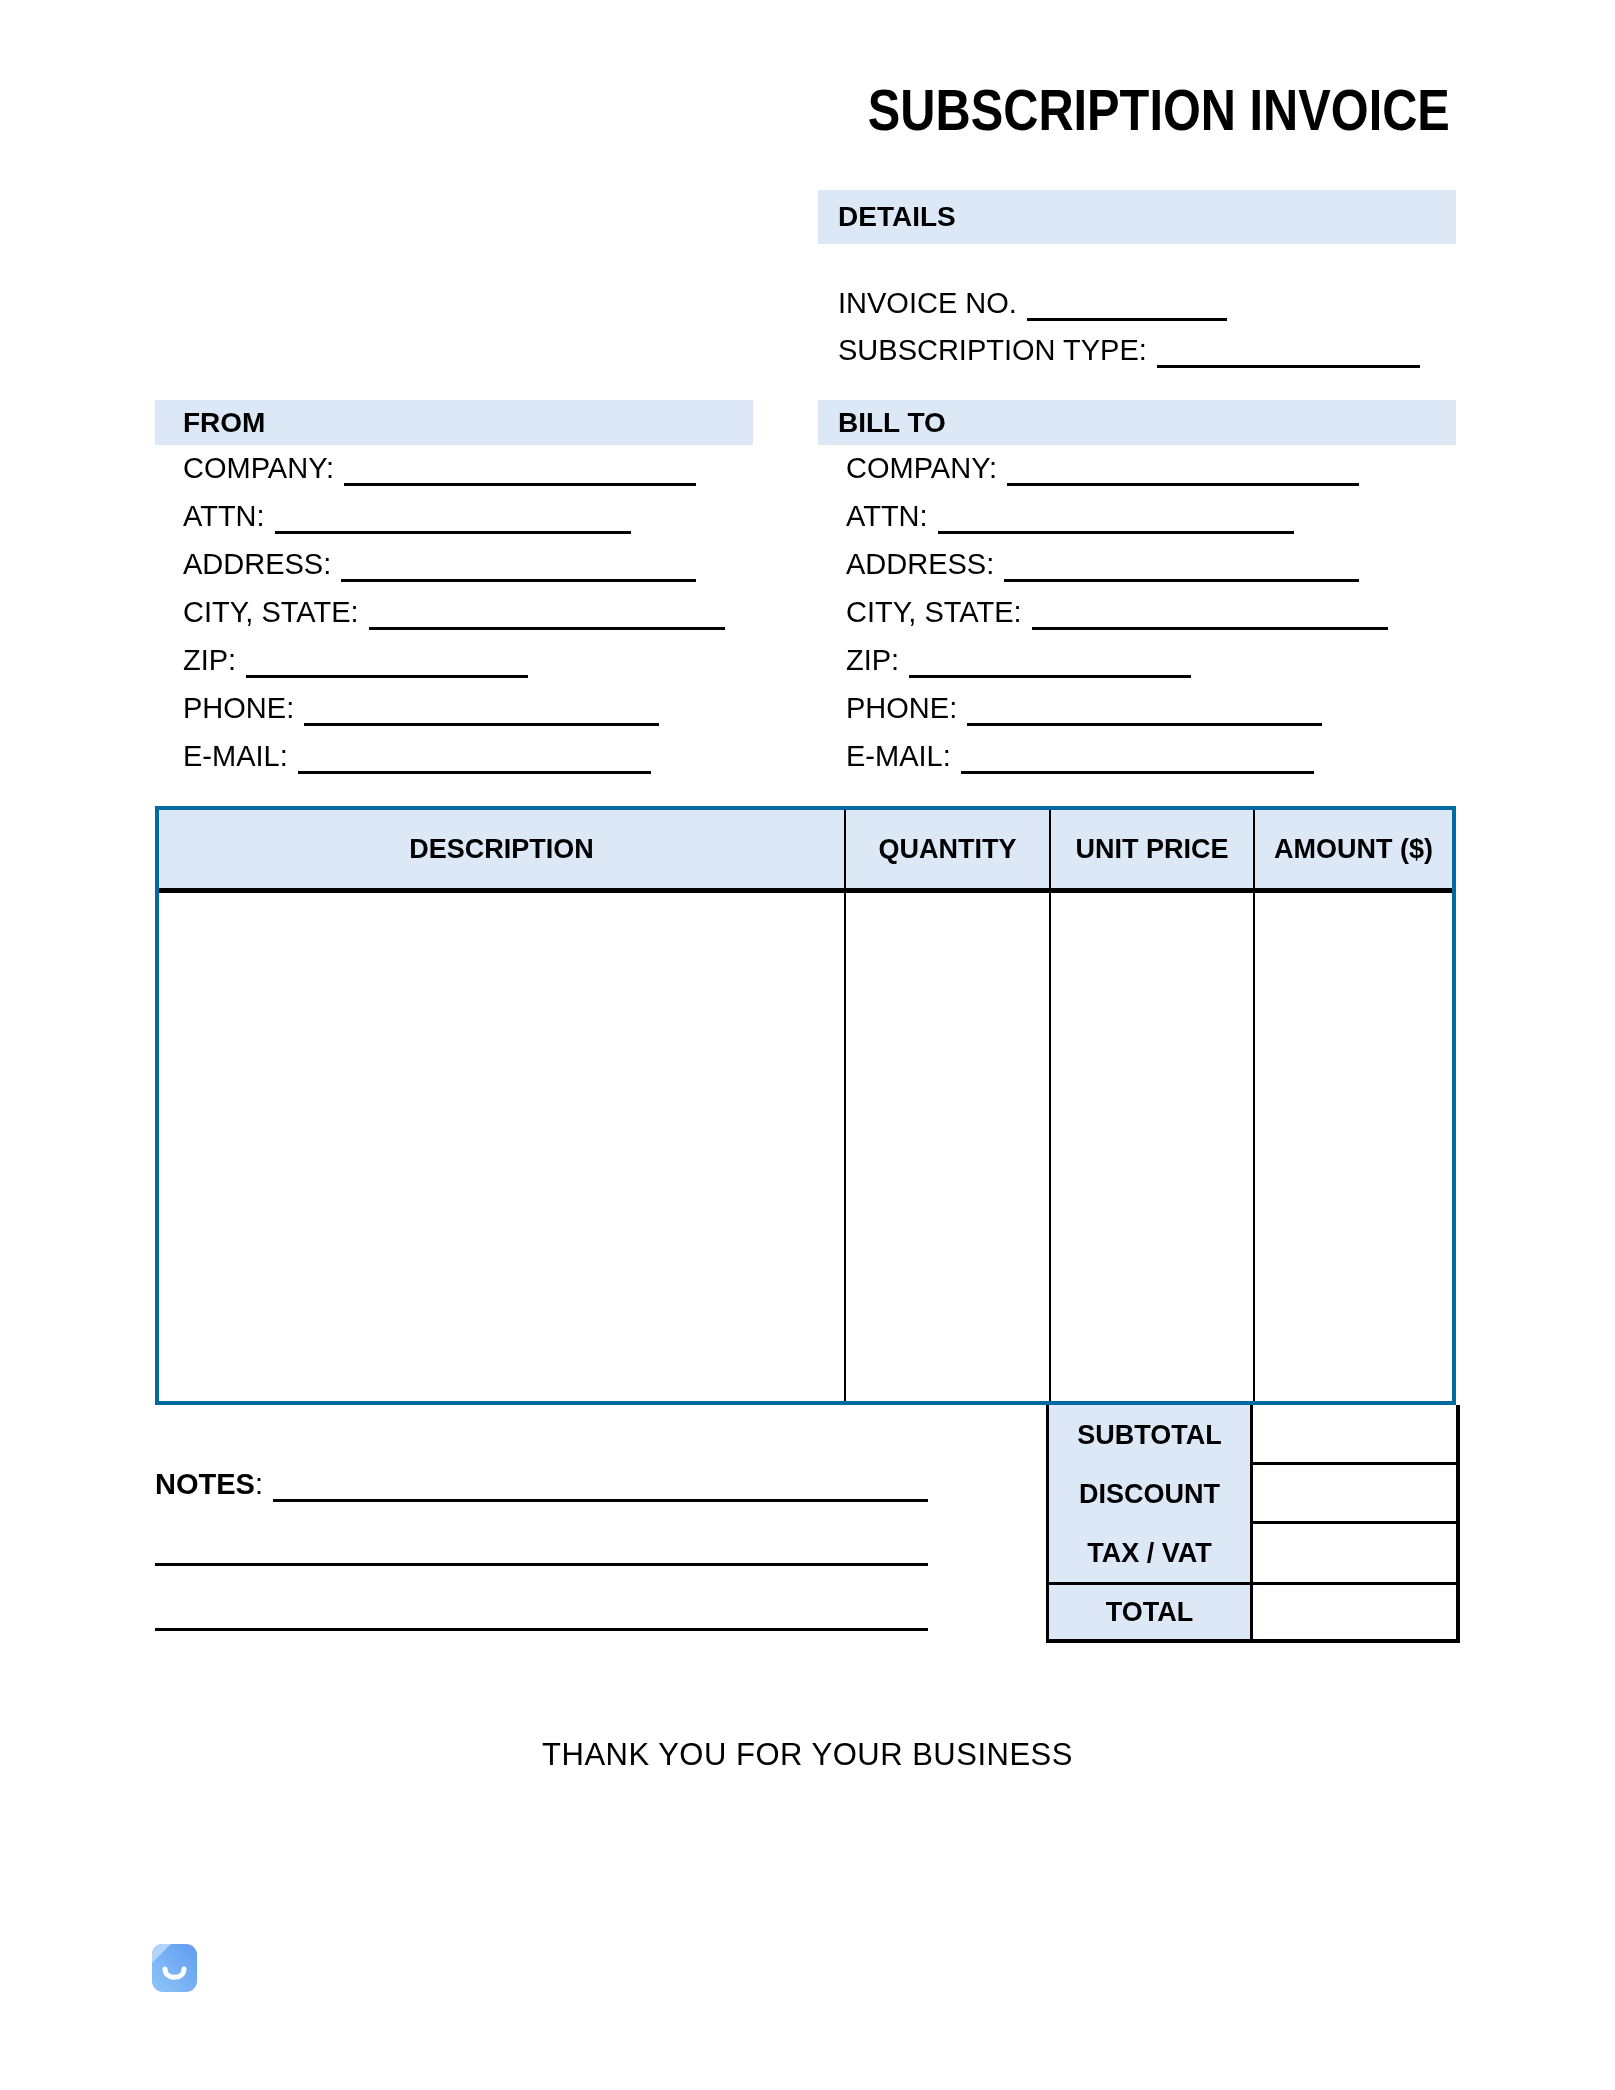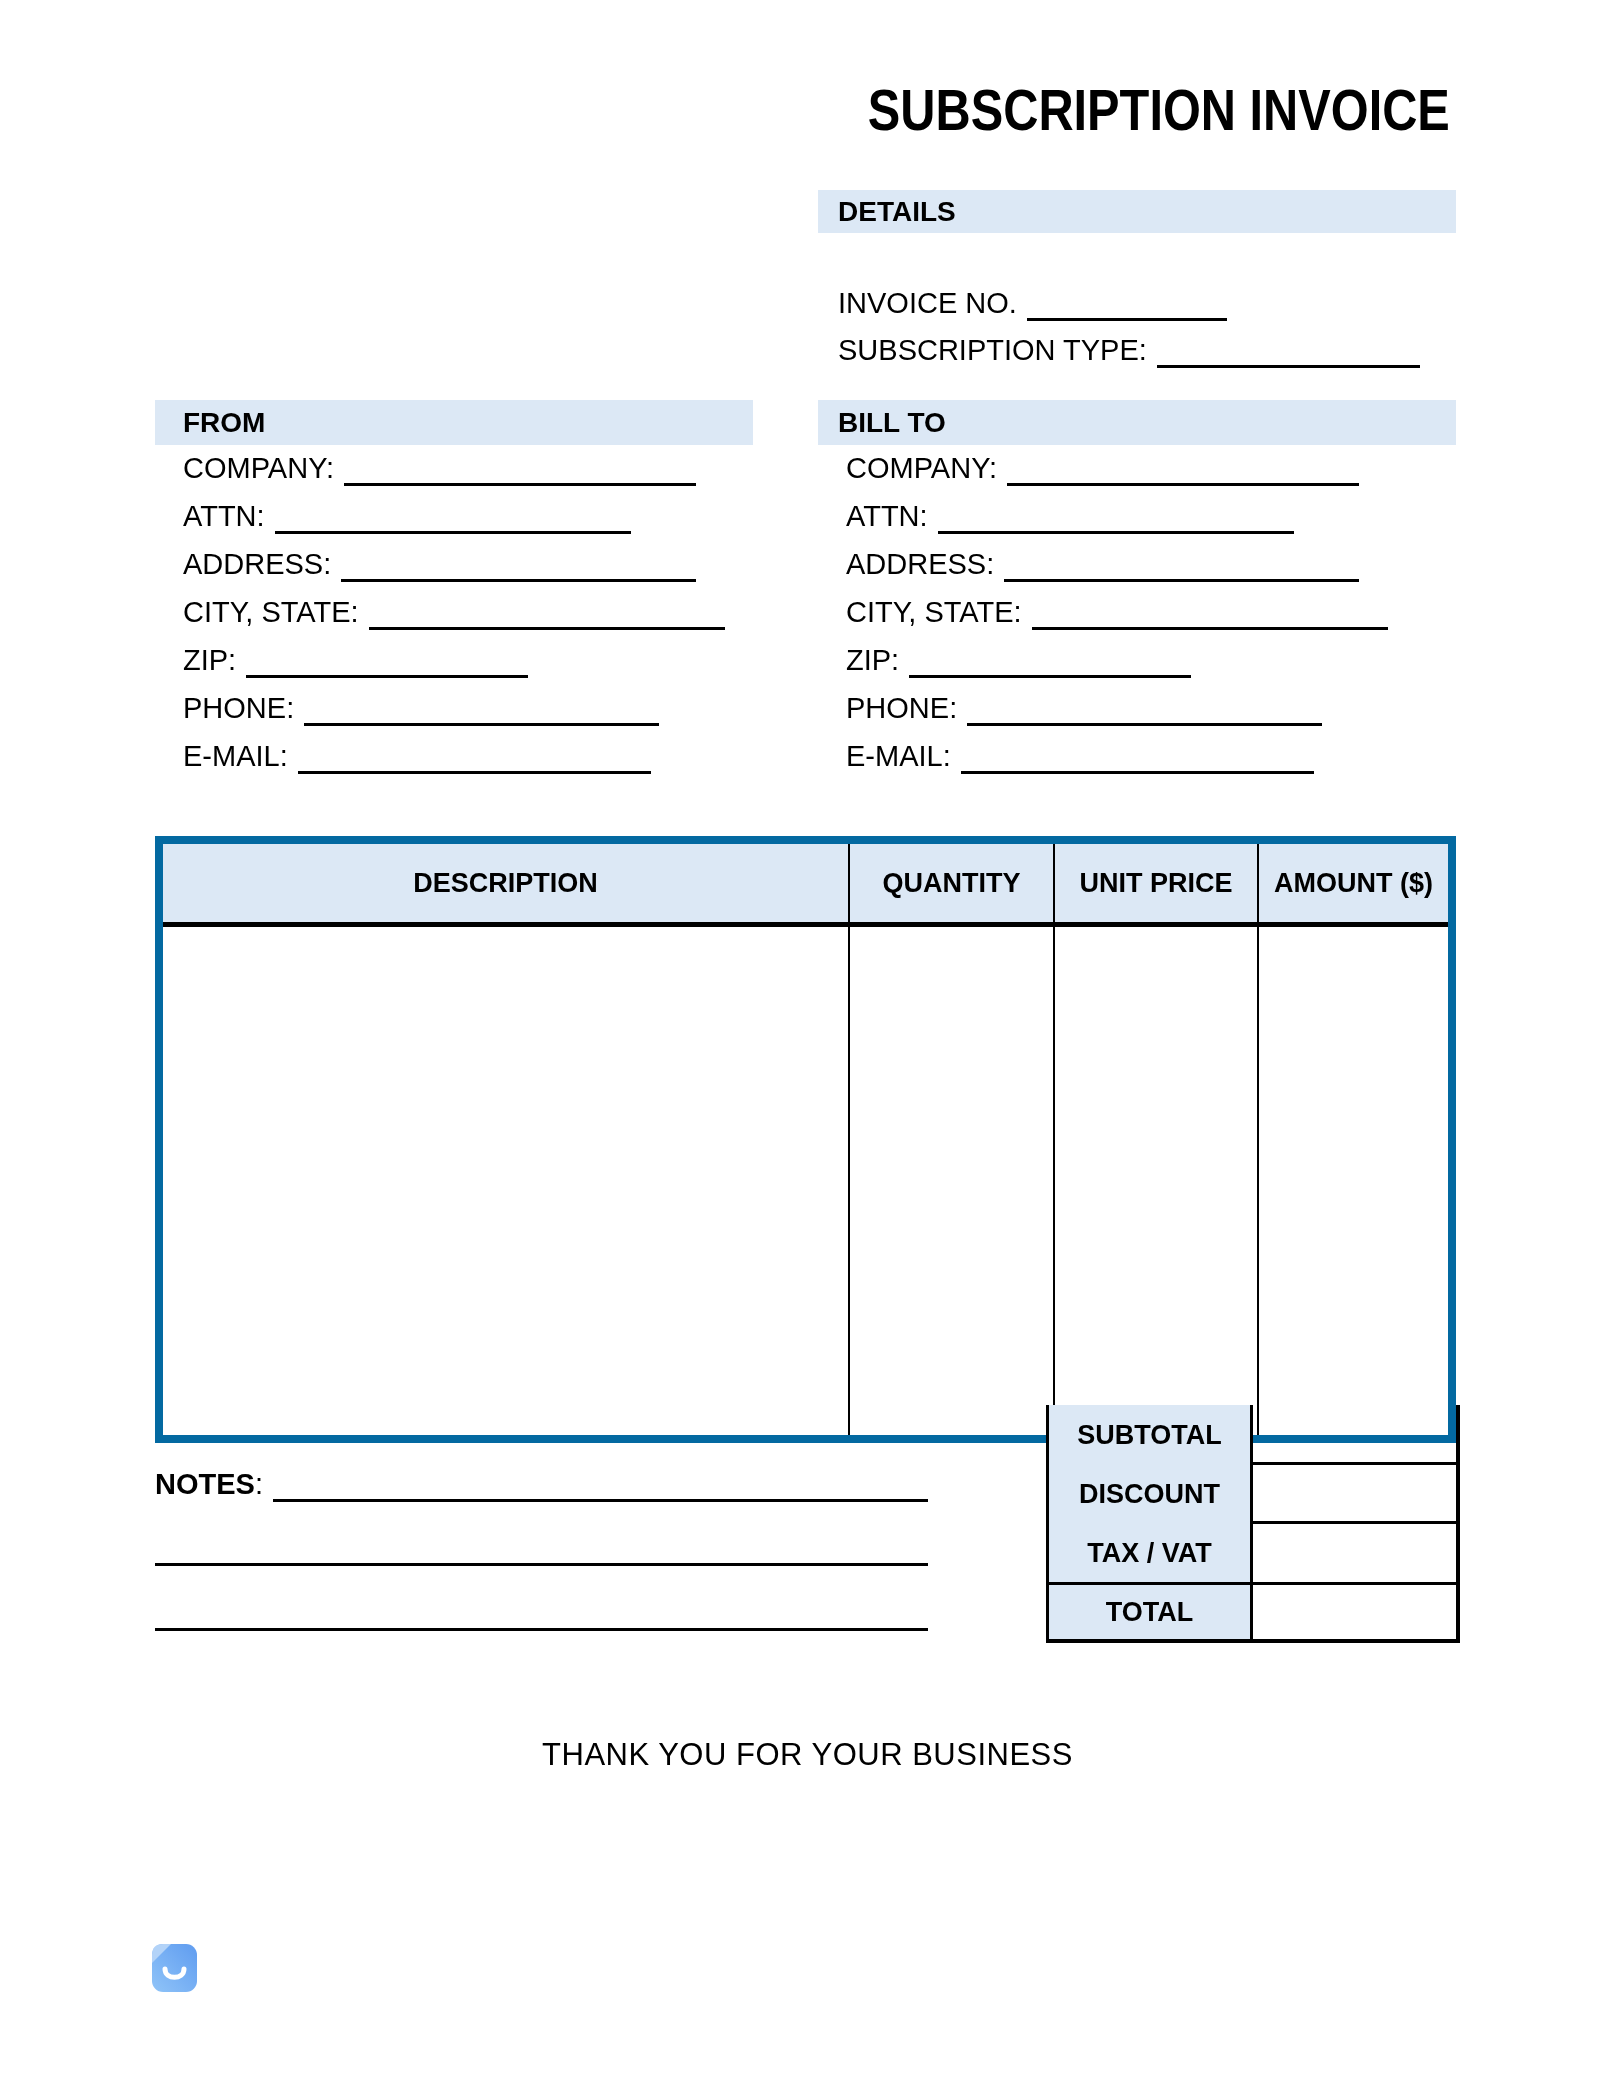--- a/index.html
+++ b/index.html
@@ -8,33 +8,33 @@
     font-family:"Liberation Sans", sans-serif; color:#000; overflow:hidden;
   }
   .title {
     position:absolute; top:76px; right:165px; font-size:58px; font-weight:bold;
     white-space:nowrap; transform:scaleX(0.84); transform-origin:100% 50%;
   }
   .bar {
     position:absolute; background:#dce8f5; display:flex; align-items:center;
     font-weight:bold; font-size:28px; box-sizing:border-box;
   }
-  .bar-details { left:818px; top:190px; width:638px; height:43px; padding-left:20px; }
+  .bar-details { left:818px; top:190px; width:638px; height:54px; padding-left:20px; }
   .bar-from    { left:155px; top:400px; width:598px; height:45px; padding-left:28px; }
   .bar-billto  { left:818px; top:400px; width:638px; height:45px; padding-left:20px; }
 
   .frow { position:absolute; font-size:29px; line-height:34px; white-space:nowrap; }
   .uline {
     display:inline-block; border-bottom:3px solid #000; height:26px;
     vertical-align:-8px; margin-left:10px;
   }
 
   .items {
     position:absolute; left:155px; top:806px; width:1301px;
-    box-sizing:border-box; border:8px solid #0369a1;margin-top:30px;
+    box-sizing:border-box; border:4px solid #0369a1;
   }
   .thead {
     display:grid; grid-template-columns:687px 205px 204px 1fr; height:78px;
     border-bottom:5px solid #000; background:#dce8f5;
   }
   .th {
     display:flex; align-items:center; justify-content:center;
     font-weight:bold; font-size:27px; border-right:2px solid #000;
   }
   .th:last-child { border-right:none; }

